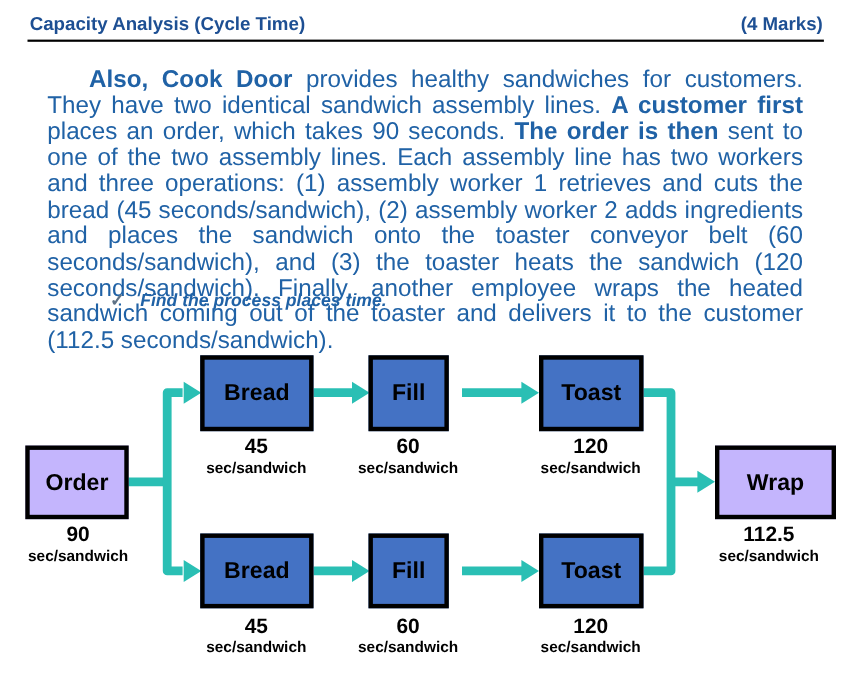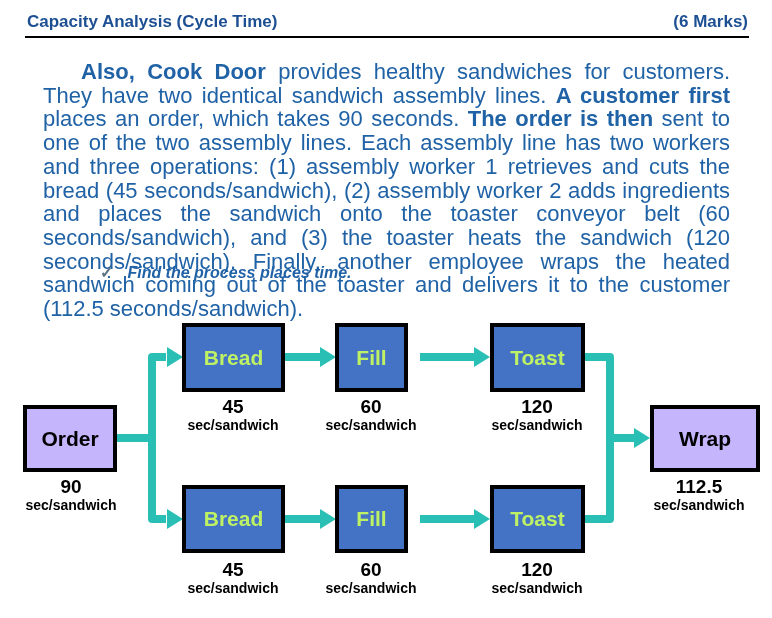--- a/index.html
+++ b/index.html
@@ -29,21 +29,21 @@
   .task .chk{color:#5e7286;font-weight:bold;margin-right:14px;font-style:normal;}
   .task .ttext{font-weight:bold;font-style:italic;}
   
   .diagram{position:absolute;left:0;top:300px;width:772px;height:318px;}
   .connectors{position:absolute;left:0;top:0;}
   .node{
     position:absolute;box-sizing:border-box;border:4px solid #000000;
     display:flex;align-items:center;justify-content:center;
     font-weight:bold;font-size:21px;z-index:2;
   }
-  .node.blue{background:#4472c4;color:#bef264;}
+  .node.blue{background:#4472c4;color:#000000;}
   .node.orange{background:#c4b5fd;color:#000000;}
   .nlabel{
     position:absolute;width:150px;text-align:center;z-index:2;
     color:#000000;font-weight:bold;font-size:14px;line-height:18px;
   }
   .nlabel .t{font-size:19px;}
   
   .n-bread-top {left:182px;top:23px; width:103px;height:69px;}
   .n-fill-top  {left:335px;top:23px; width:73px; height:69px;}
   .n-toast-top {left:490px;top:23px; width:95px; height:69px;}
@@ -61,21 +61,21 @@
   .l-fill-bot  {left:296px;top:261px;}
   .l-toast-bot {left:462px;top:261px;}
 </style>
 </head>
 <body>
 
 <div class="page">
 
   <div class="hdr">
     <span>Capacity Analysis (Cycle Time)</span>
-    <span>(6 Marks)</span>
+    <span>(4 Marks)</span>
   </div>
   <div class="hdr-rule"></div>
 
   <p class="para"><span class="b">Also, Cook Door</span><span> provides healthy sandwiches for customers. They have two identical sandwich assembly lines. </span><span class="b">A customer first</span><span> places an order, which takes 90 seconds. </span><span class="b">The order is then</span><span> sent to one of the two assembly lines. Each assembly line has two workers and three operations: (1) assembly worker 1 retrieves and cuts the bread (45 seconds/sandwich), (2) assembly worker 2 adds ingredients and places the sandwich onto the toaster conveyor belt (60 seconds/sandwich), and (3) the toaster heats the sandwich (120 seconds/sandwich). Finally, another employee wraps the heated sandwich coming out of the toaster and delivers it to the customer (112.5 seconds/sandwich).</span></p>
 
   <div class="task">
     <span class="chk">✓</span><span class="ttext">Find the process places time.</span>
   </div>
 
   <div class="diagram">

